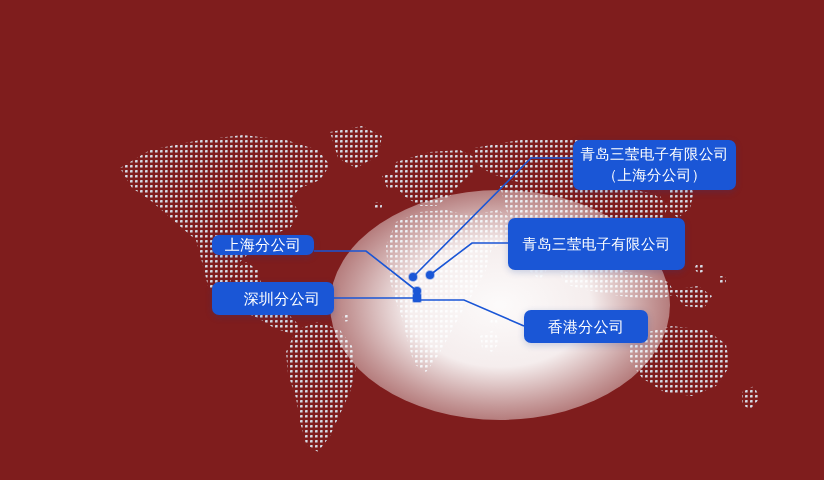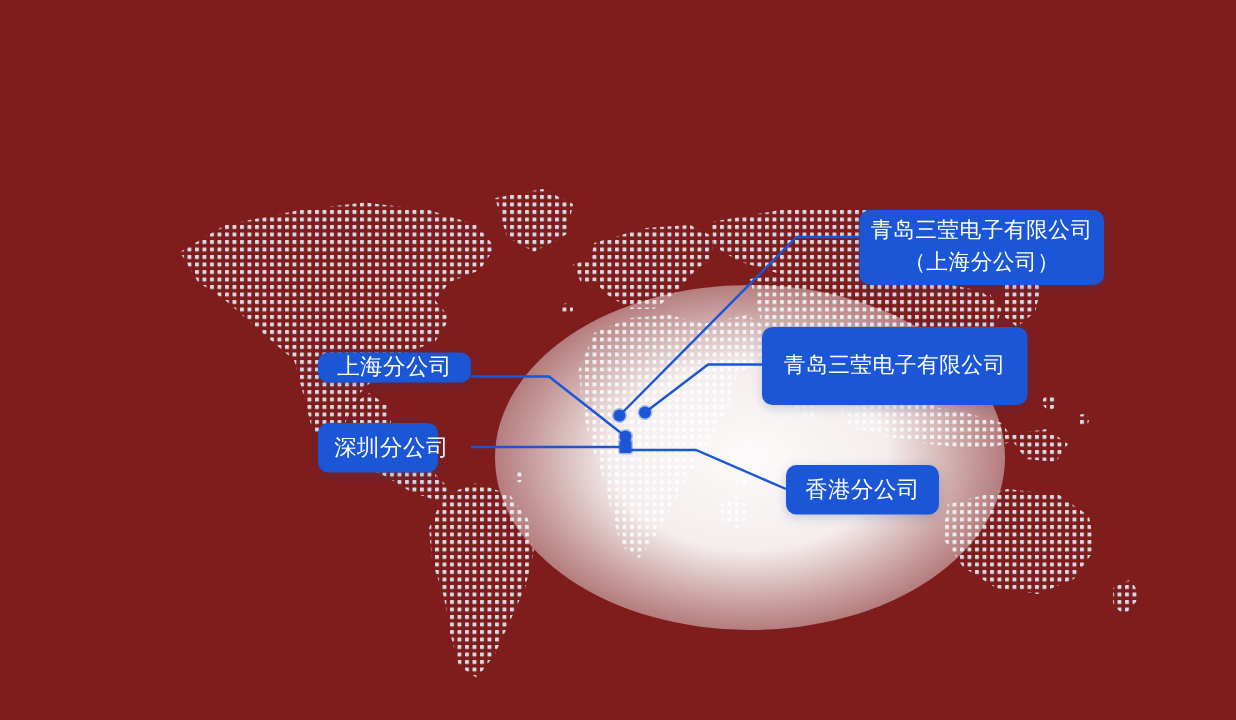--- a/index.html
+++ b/index.html
@@ -179,21 +179,21 @@
   </div>
 
   <div class="label-box two-line" id="L1" style="left: 508px; top: 218px; width: 177px; height: 52px; background: rgb(26, 86, 214); color: rgb(255, 255, 255);">
     <span class="ln">青岛三莹电子有限公司</span>
   </div>
 
   <div class="label-box" id="L2" style="left: 212px; top: 235px; width: 102px; height: 20px; background: rgb(26, 86, 214); color: rgb(255, 255, 255);">
     <span class="ln">上海分公司</span>
   </div>
 
-  <div class="label-box" id="L3" style="left: 212px; top: 282px; width: 80px; height: 33px; background: rgb(26, 86, 214); color: rgb(255, 255, 255); padding-left: 32px;">
+  <div class="label-box" id="L3" style="left: 212px; top: 282px; width: 122px; height: 33px; background: rgb(26, 86, 214); color: rgb(255, 255, 255); padding-left: 32px;">
     <span class="ln">深圳分公司</span>
   </div>
 
-  <div class="label-box" id="L4" style="left: 524px; top: 310px; width: 102px; height: 33px; background: rgb(26, 86, 214); color: rgb(255, 255, 255);">
+  <div class="label-box" id="L4" style="left: 524px; top: 310px; width: 124px; height: 33px; background: rgb(26, 86, 214); color: rgb(255, 255, 255);">
     <span class="ln">香港分公司</span>
   </div>
 
 </div>
 
 </body></html>

